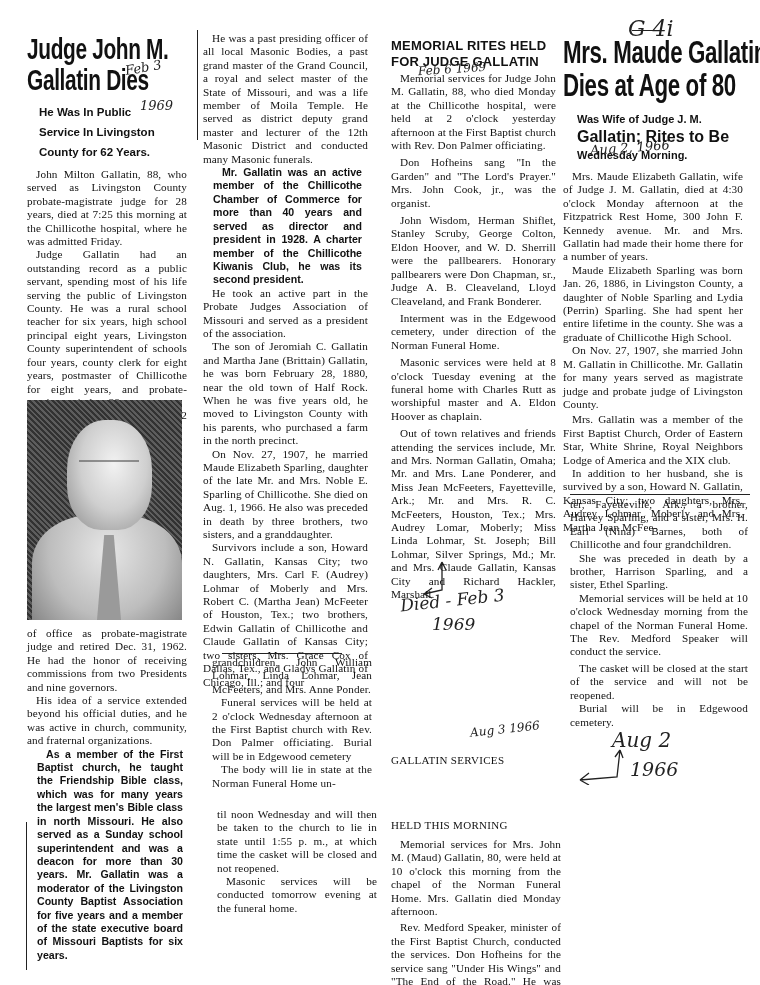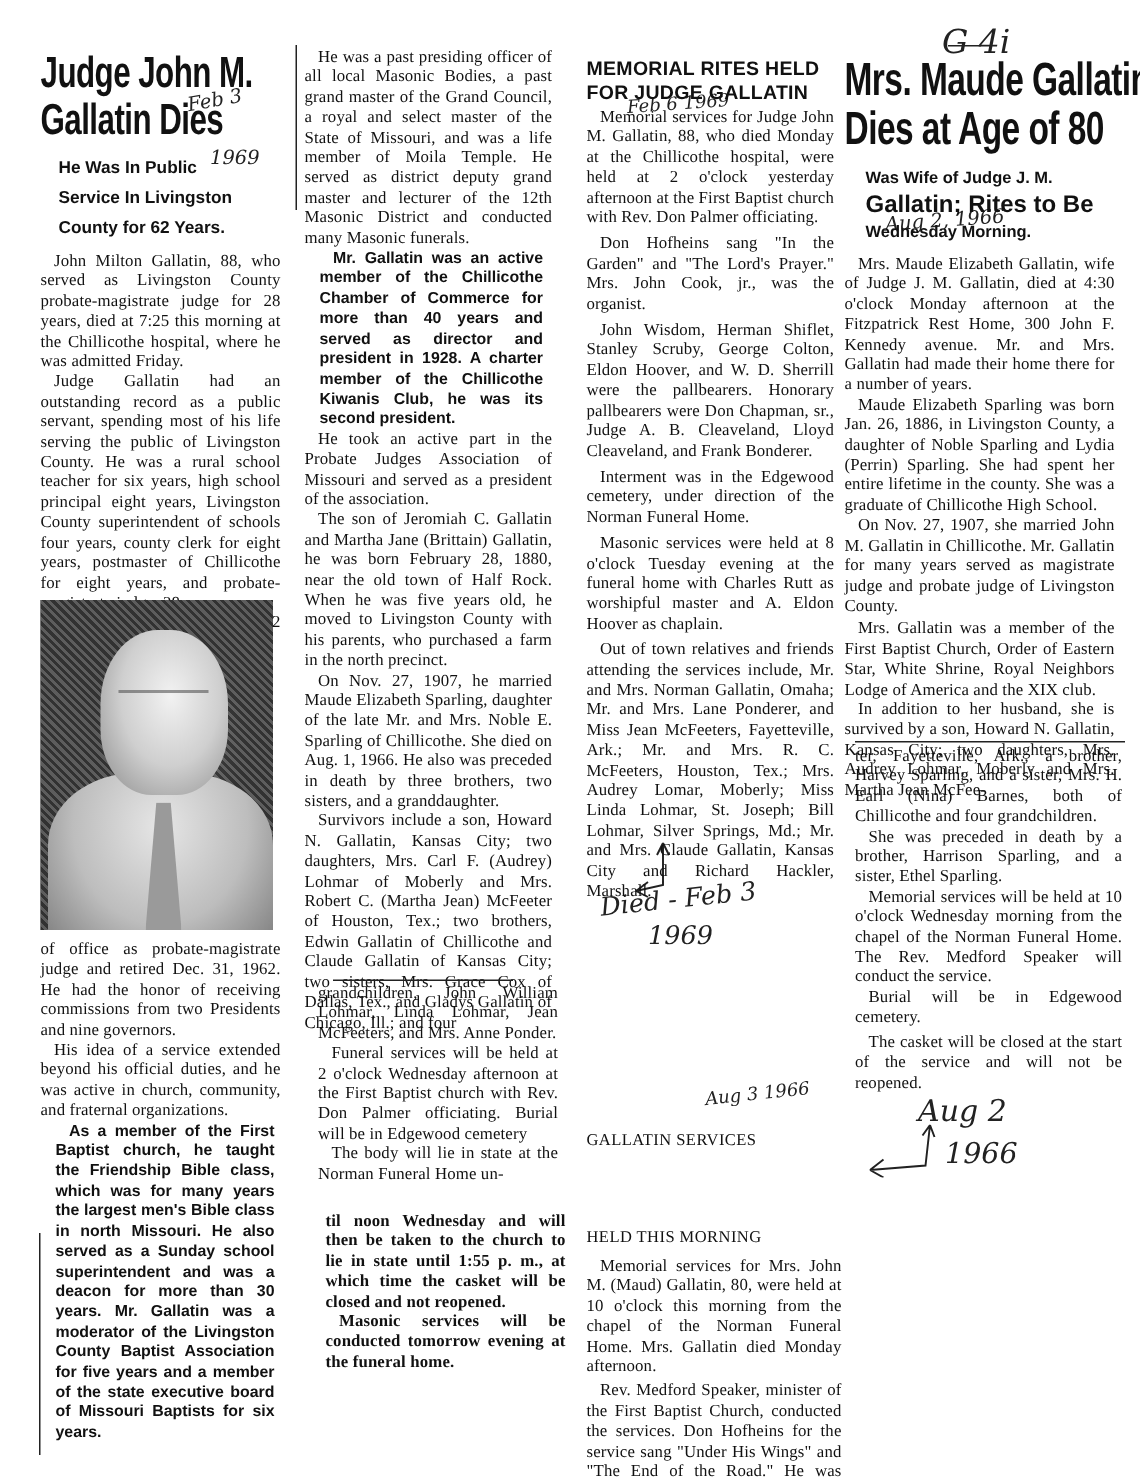--- a/index.html
+++ b/index.html
@@ -78,21 +78,21 @@
   <p class="p">The son of Jeromiah C. Gallatin and Martha Jane (Brittain) Gallatin, he was born February 28, 1880, near the old town of Half Rock. When he was five years old, he moved to Livingston County with his parents, who purchased a farm in the north precinct.</p>
   <p class="p">On Nov. 27, 1907, he married Maude Elizabeth Sparling, daughter of the late Mr. and Mrs. Noble E. Sparling of Chillicothe. She died on Aug. 1, 1966. He also was preceded in death by three brothers, two sisters, and a granddaughter.</p>
   <p class="p">Survivors include a son, Howard N. Gallatin, Kansas City; two daughters, Mrs. Carl F. (Audrey) Lohmar of Moberly and Mrs. Robert C. (Martha Jean) McFeeter of Houston, Tex.; two brothers, Edwin Gallatin of Chillicothe and Claude Gallatin of Kansas City; two sisters, Mrs. Grace Cox of Dallas, Tex., and Gladys Gallatin of Chicago, Ill.; and four</p>
 </div>
 <div class="rule" style="left:222px;top:653px;width:120px;height:1px;"></div>
 <div class="col" style="left:212px;top:656px;width:160px;">
   <p class="p" style="text-indent:0;">grandchildren, John William Lohmar, Linda Lohmar, Jean McFeeters, and Mrs. Anne Ponder.</p>
   <p class="p">Funeral services will be held at 2 o'clock Wednesday afternoon at the First Baptist church with Rev. Don Palmer officiating. Burial will be in Edgewood cemetery</p>
   <p class="p">The body will lie in state at the Norman Funeral Home un-</p>
 </div>
-<div class="col" style="left:217px;top:808px;width:160px;font-weight:bold;">
+<div class="col" style="left:217px;top:808px;width:160px;">
   <p class="p" style="text-indent:0;">til noon Wednesday and will then be taken to the church to lie in state until 1:55 p. m., at which time the casket will be closed and not reopened.</p>
   <p class="p">Masonic services will be conducted tomorrow evening at the funeral home.</p>
 </div>
 
 <div class="col" style="left:391px;top:38px;width:165px;">
   <div class="head-caps">MEMORIAL RITES HELD</div>
   <div class="head-caps">FOR JUDGE GALLATIN</div>
   <p class="p" style="margin-top:2px;">Memorial services for Judge John M. Gallatin, 88, who died Monday at the Chillicothe hospital, were held at 2 o'clock yesterday afternoon at the First Baptist church with Rev. Don Palmer officiating.</p>
   <p class="p" style="margin-top:4px;">Don Hofheins sang "In the Garden" and "The Lord's Prayer." Mrs. John Cook, jr., was the organist.</p>
   <p class="p" style="margin-top:4px;">John Wisdom, Herman Shiflet, Stanley Scruby, George Colton, Eldon Hoover, and W. D. Sherrill were the pallbearers. Honorary pallbearers were Don Chapman, sr., Judge A. B. Cleaveland, Lloyd Cleaveland, and Frank Bonderer.</p>
@@ -123,15 +123,15 @@
   <p class="p">Maude Elizabeth Sparling was born Jan. 26, 1886, in Livingston County, a daughter of Noble Sparling and Lydia (Perrin) Sparling. She had spent her entire lifetime in the county. She was a graduate of Chillicothe High School.</p>
   <p class="p">On Nov. 27, 1907, she married John M. Gallatin in Chillicothe. Mr. Gallatin for many years served as magistrate judge and probate judge of Livingston County.</p>
   <p class="p" style="margin-top:2px;">Mrs. Gallatin was a member of the First Baptist Church, Order of Eastern Star, White Shrine, Royal Neighbors Lodge of America and the XIX club.</p>
   <p class="p">In addition to her husband, she is survived by a son, Howard N. Gallatin, Kansas City; two daughters, Mrs. Audrey Lohmar, Moberly and Mrs. Martha Jean McFee-</p>
 </div>
 <div class="rule" style="left:570px;top:494px;width:180px;height:1px;"></div>
 <div class="col" style="left:570px;top:498px;width:178px;">
   <p class="p" style="text-indent:0;">ter, Fayetteville, Ark.; a brother, Harvey Sparling, and a sister, Mrs. H. Earl (Nina) Barnes, both of Chillicothe and four grandchildren.</p>
   <p class="p">She was preceded in death by a brother, Harrison Sparling, and a sister, Ethel Sparling.</p>
   <p class="p">Memorial services will be held at 10 o'clock Wednesday morning from the chapel of the Norman Funeral Home. The Rev. Medford Speaker will conduct the service.</p>
+  <p class="p" style="margin-top:3px;">The casket will be closed at the start of the service and will not be reopened.</p>
   <p class="p">Burial will be in Edgewood cemetery.</p>
-  <p class="p" style="margin-top:3px;">The casket will be closed at the start of the service and will not be reopened.</p>
 </div>
 
 </body></html>

